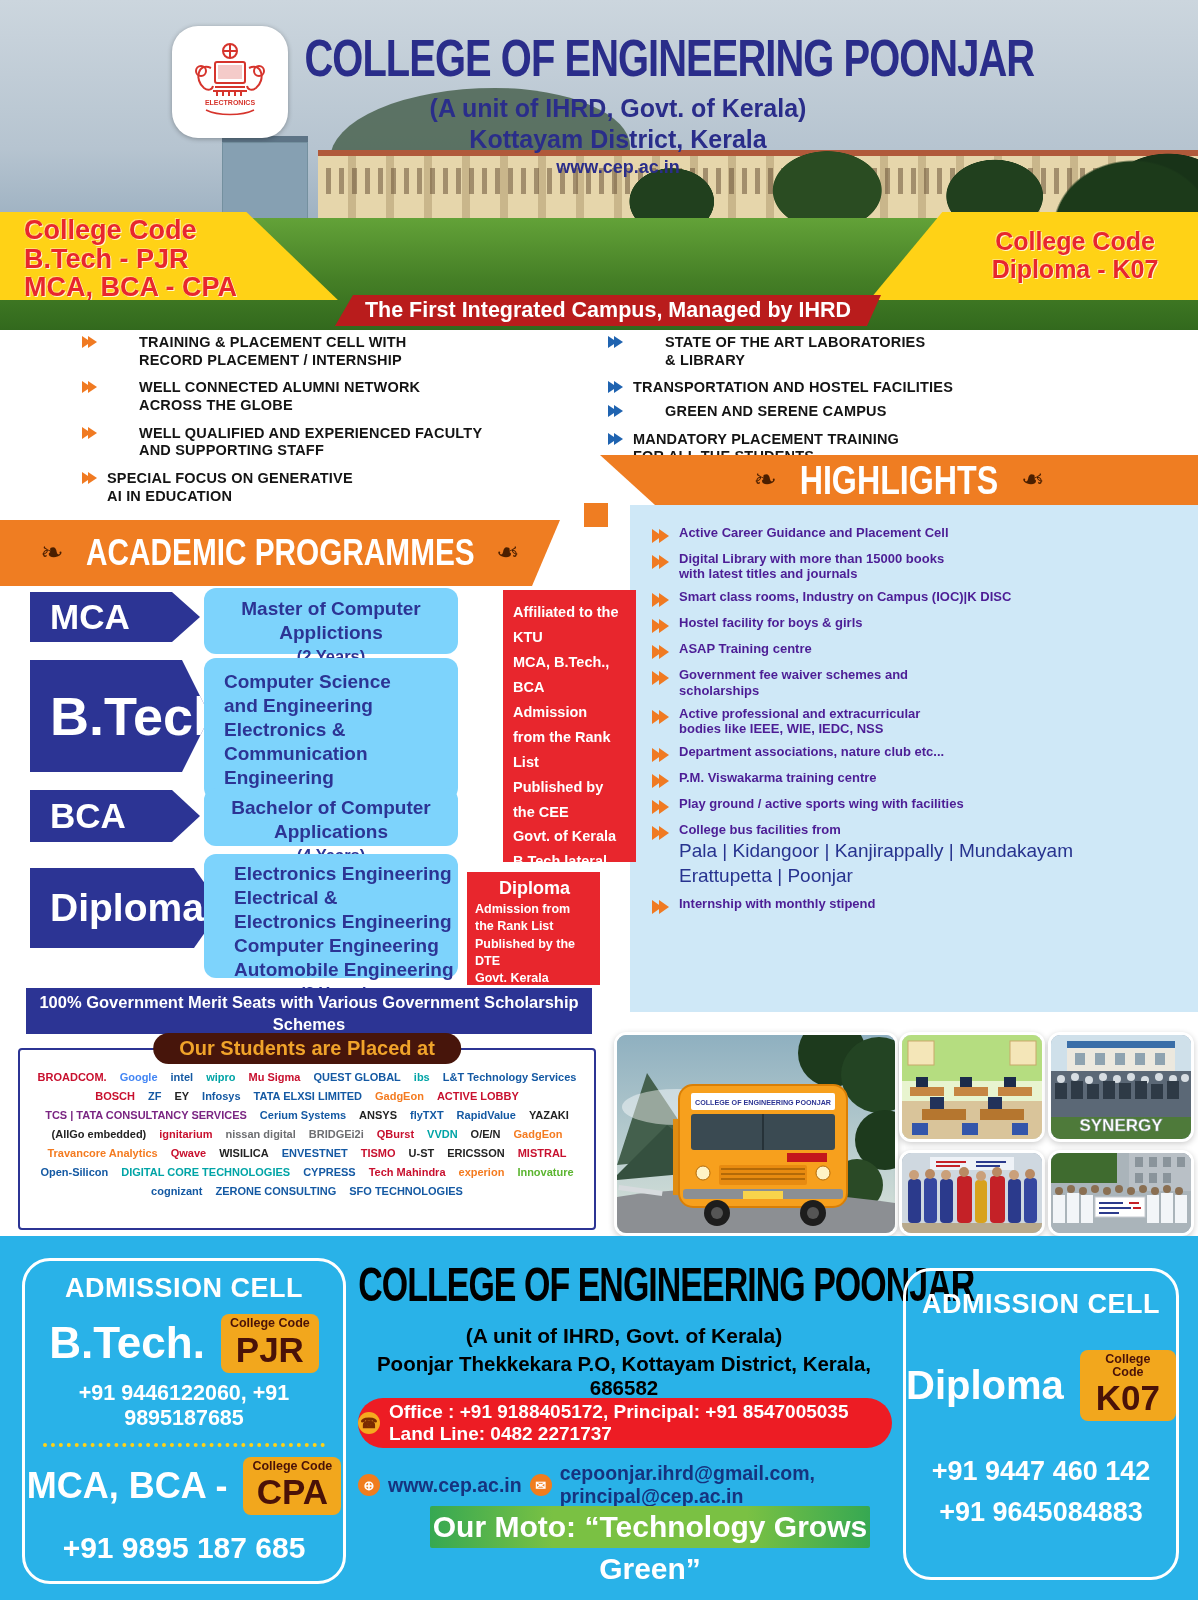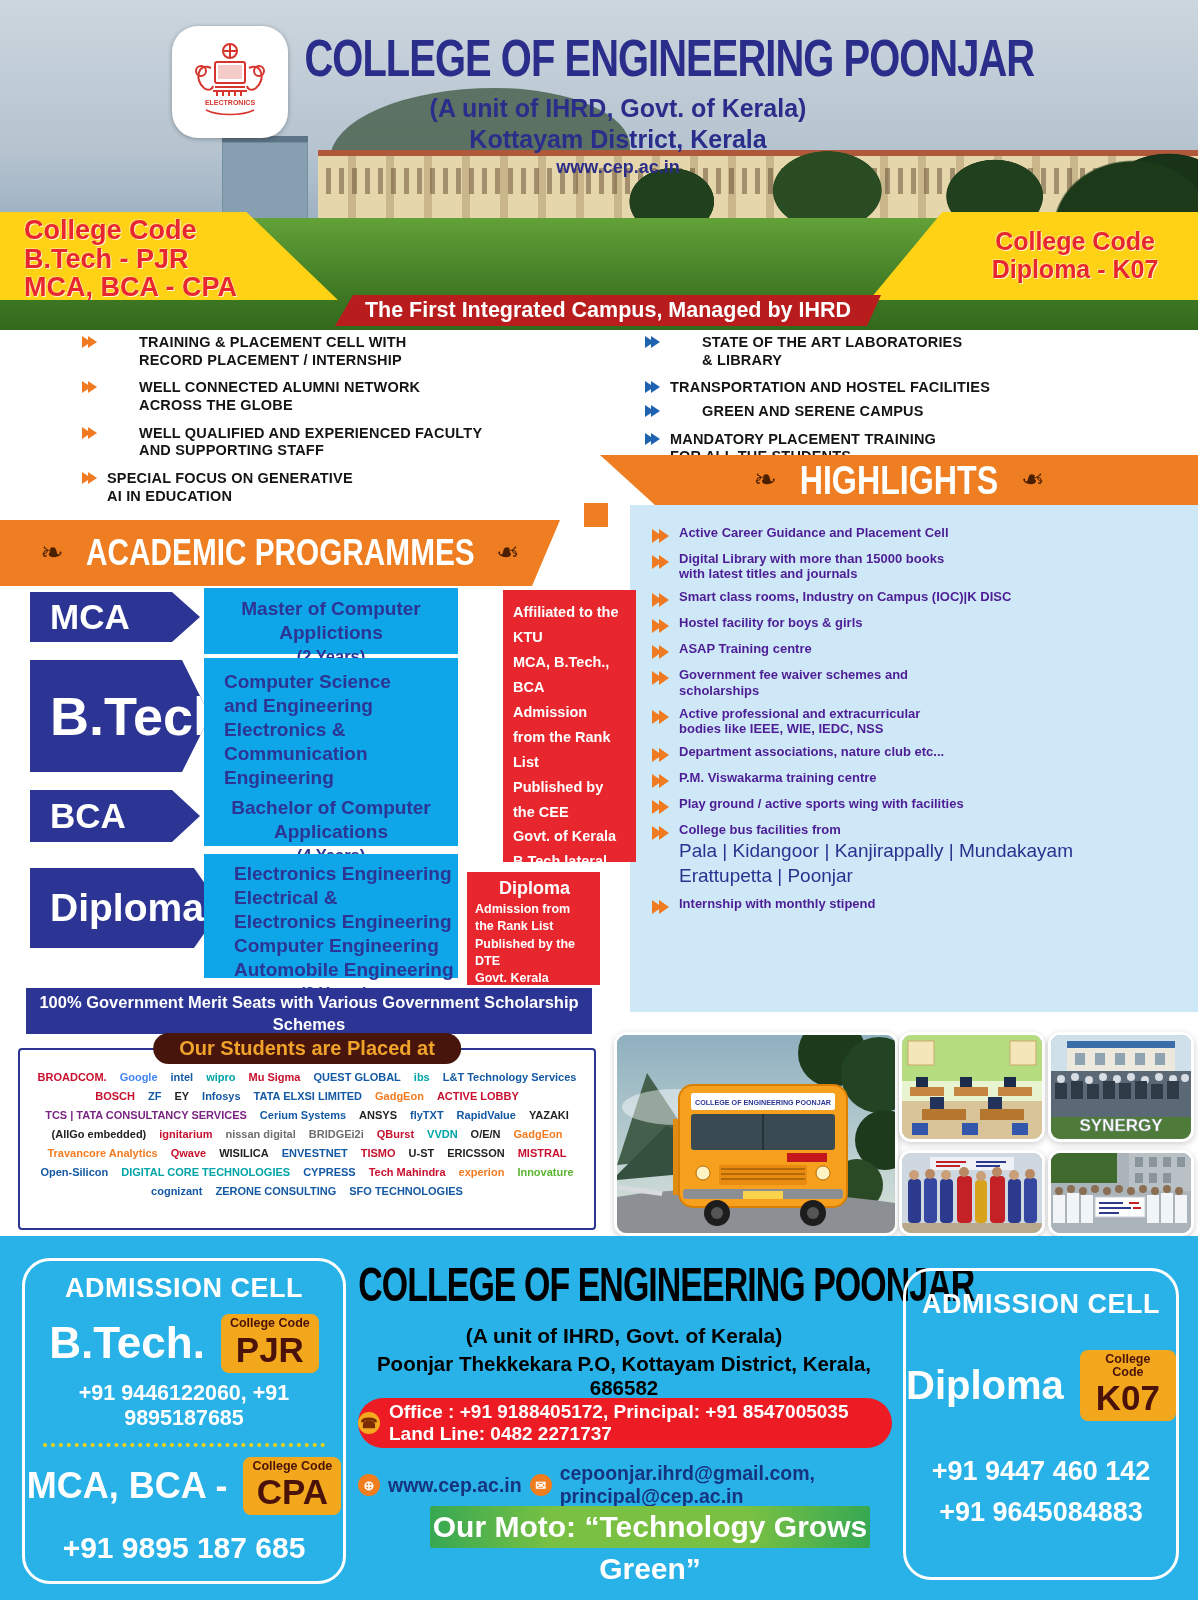--- a/index.html
+++ b/index.html
@@ -47,21 +47,21 @@
   .code-right{right:0;width:332px;clip-path:polygon(23% 0,100% 0,100% 100%,1% 100%);
               font-size:25px;line-height:1.1;padding:16px 0 0 86px;text-align:center;}
 
   .ribbon{position:absolute;left:335px;top:295px;width:546px;height:31px;background:#b91c1c;
           clip-path:polygon(18px 0,100% 0,calc(100% - 14px) 100%,0 100%);
           color:#fff;font-weight:700;font-size:21.5px;text-align:center;line-height:30px;}
 
   
   .feat{position:absolute;top:334px;}
   .feat-l{left:82px;width:505px;}
-  .feat-r{left:645px;width:545px;}
+  .feat-r{left:608px;width:545px;}
   .fitem{display:flex;margin-bottom:6px;}
   .fitem.gap{margin-bottom:10px;gap:32px;}
   .ftext{font-size:14.5px;font-weight:800;color:#141414;line-height:1.22;letter-spacing:.2px;}
   .chv{display:inline-flex;flex:none;margin:2px 10px 0 0;}
   .chv i{display:block;width:0;height:0;border-top:6px solid transparent;
          border-bottom:6px solid transparent;border-left:9px solid #f07a22;}
   .chv i+i{margin-left:-3px;}
   .feat-r .chv i{border-left-color:#1f63b0;}
 
   
@@ -85,21 +85,21 @@
              clip-path:polygon(0 0,100% 0,calc(100% - 28px) 100%,0 100%);
              display:flex;align-items:center;justify-content:center;gap:14px;}
   .ac-title{color:#fff;font-size:31px;font-weight:800;transform:scale(.96,1.18);}
   .parrow{position:absolute;left:30px;background:#2c3494;color:#fff;font-weight:800;
           display:flex;align-items:center;padding-left:20px;box-sizing:border-box;
           clip-path:polygon(0 0,calc(100% - 28px) 0,100% 50%,calc(100% - 28px) 100%,0 100%);}
   .p-mca{top:592px;width:170px;height:50px;font-size:35px;}
   .p-btech{top:660px;width:180px;height:112px;font-size:54px;}
   .p-bca{top:790px;width:170px;height:52px;font-size:35px;}
   .p-dip{top:868px;width:192px;height:80px;font-size:39px;}
-  .ybox{position:absolute;left:204px;width:254px;background:#0ea5e9;border-radius:0;
+  .ybox{position:absolute;left:204px;width:254px;background:#7dd3fc;border-radius:12px;
         color:#2c3494;box-sizing:border-box;text-align:center;}
   .y-mca{top:588px;height:66px;padding-top:9px;}
   .y-btech{top:658px;height:142px;padding:12px 17px 0 20px;text-align:left;}
   .y-bca{top:788px;height:58px;padding-top:8px;}
   .y-dip{top:854px;height:124px;padding:8px 0 0 30px;text-align:left;}
   .yname{font-size:19px;font-weight:800;line-height:1.26;}
   .ydur{font-size:16.5px;font-weight:800;margin-top:2px;text-decoration:underline;}
   .y-btech .ydur,.y-dip .ydur{text-align:center;padding-right:24px;}
   .redbox{position:absolute;left:467px;width:133px;background:#e8262d;color:#fff;box-sizing:border-box;}
   .rb1{top:590px;height:272px;padding:10px 4px 0 10px;font-size:14.5px;font-weight:800;line-height:1.72;margin-left:36px;}

